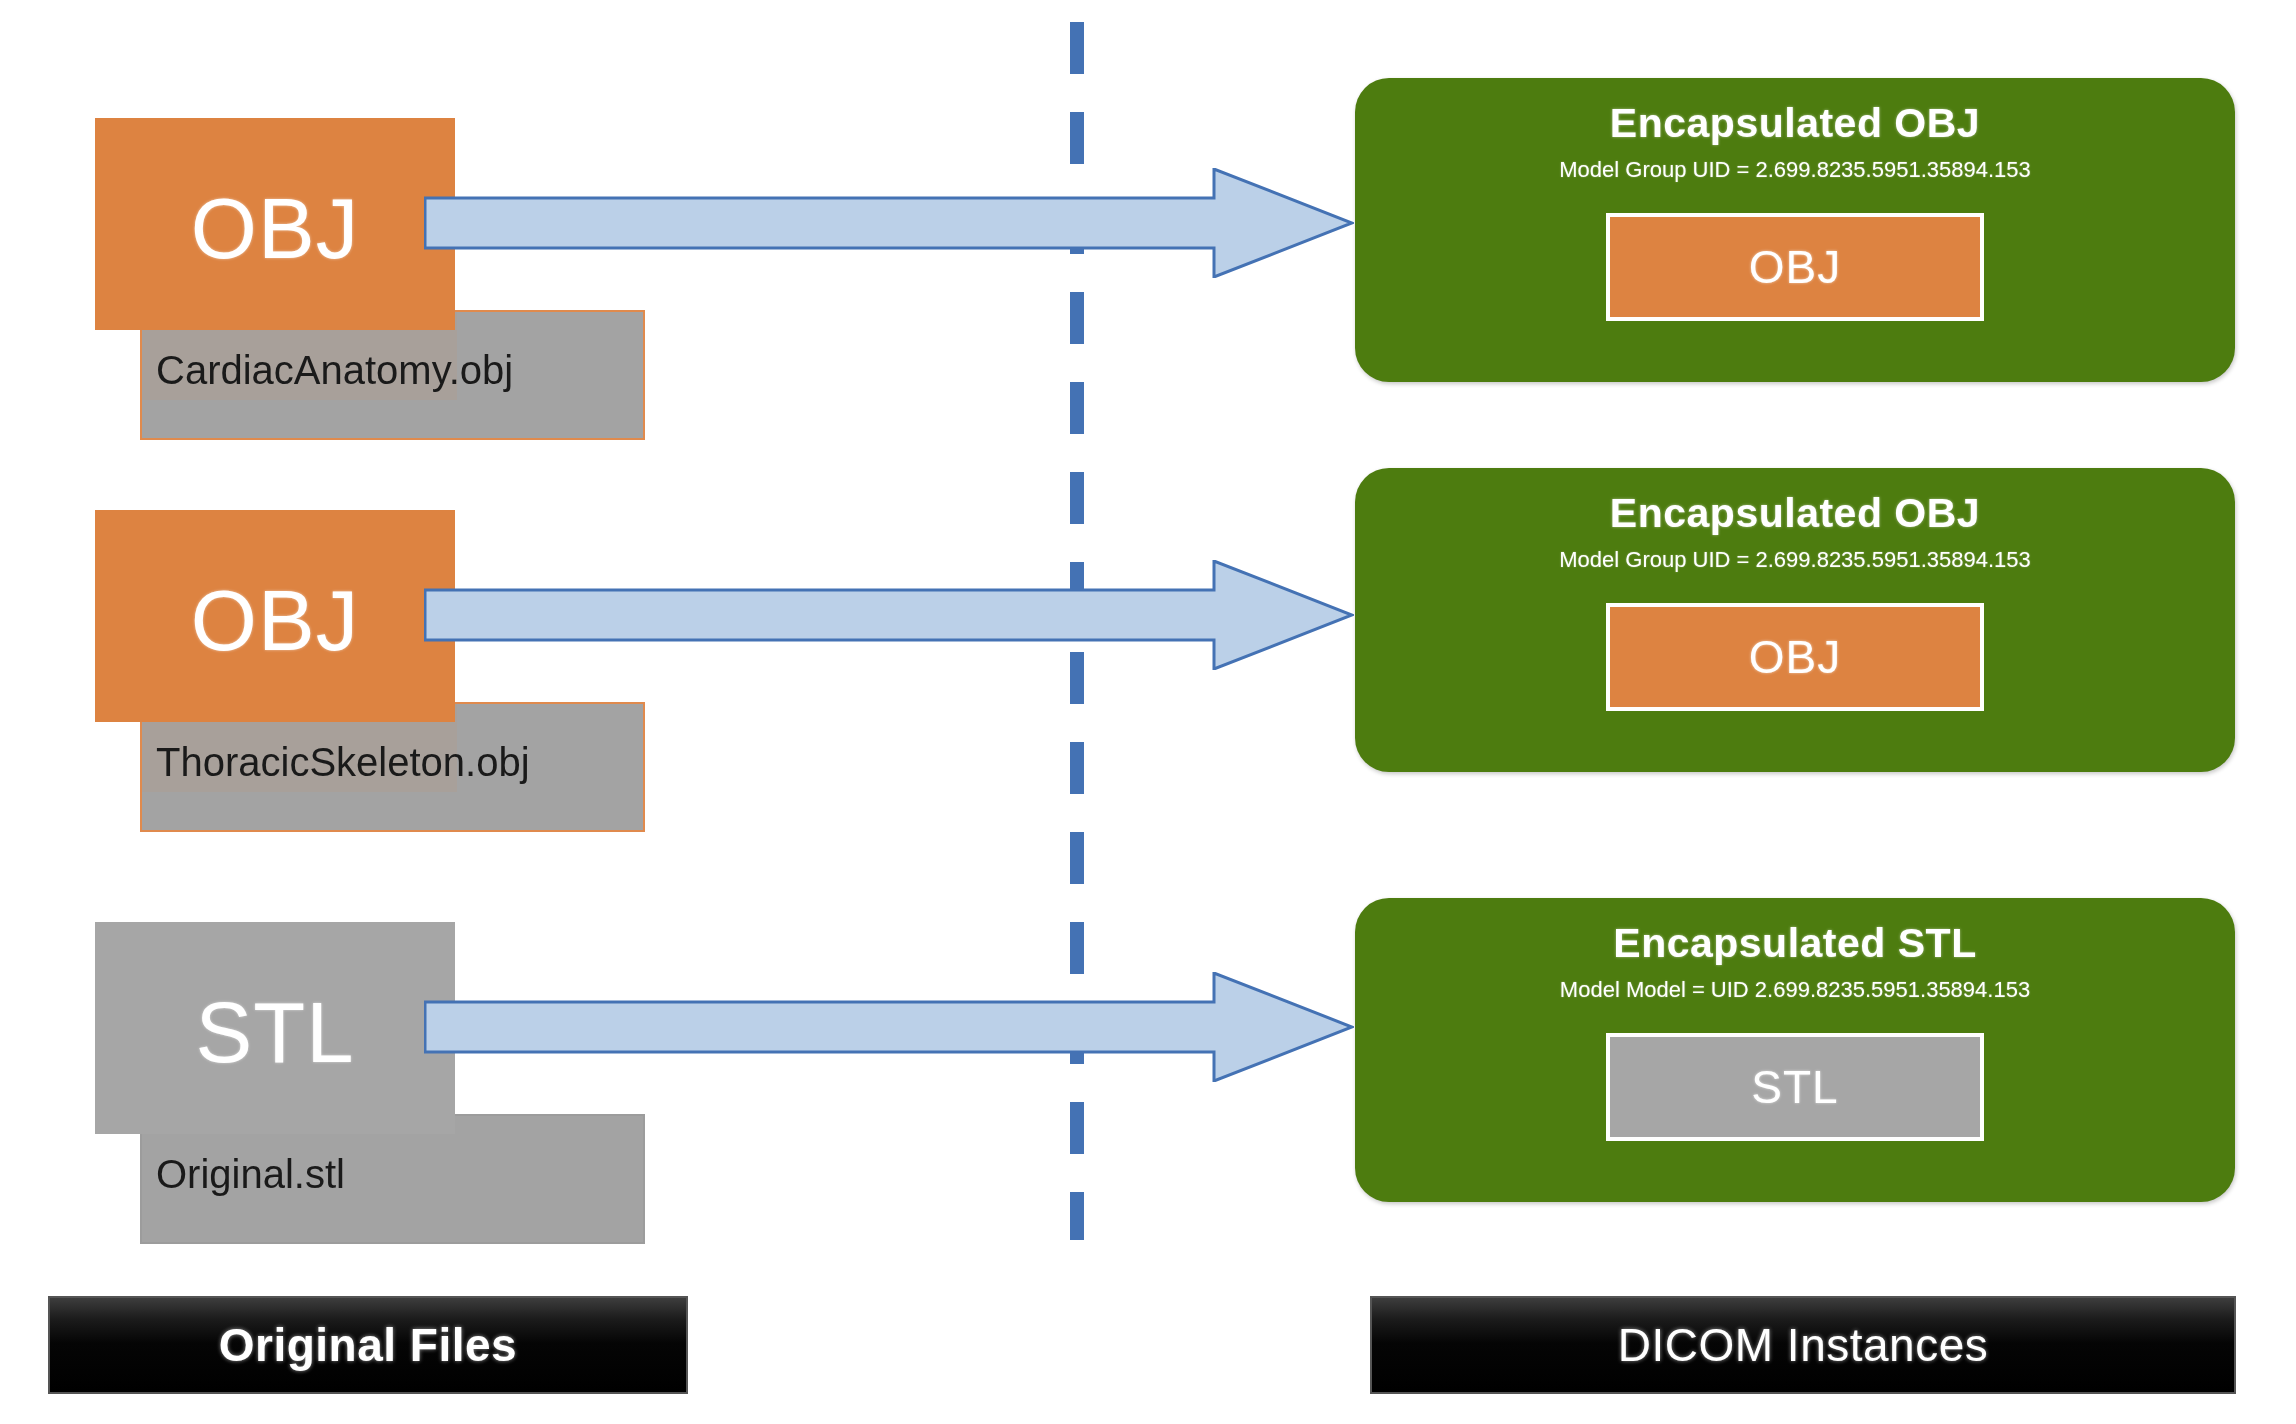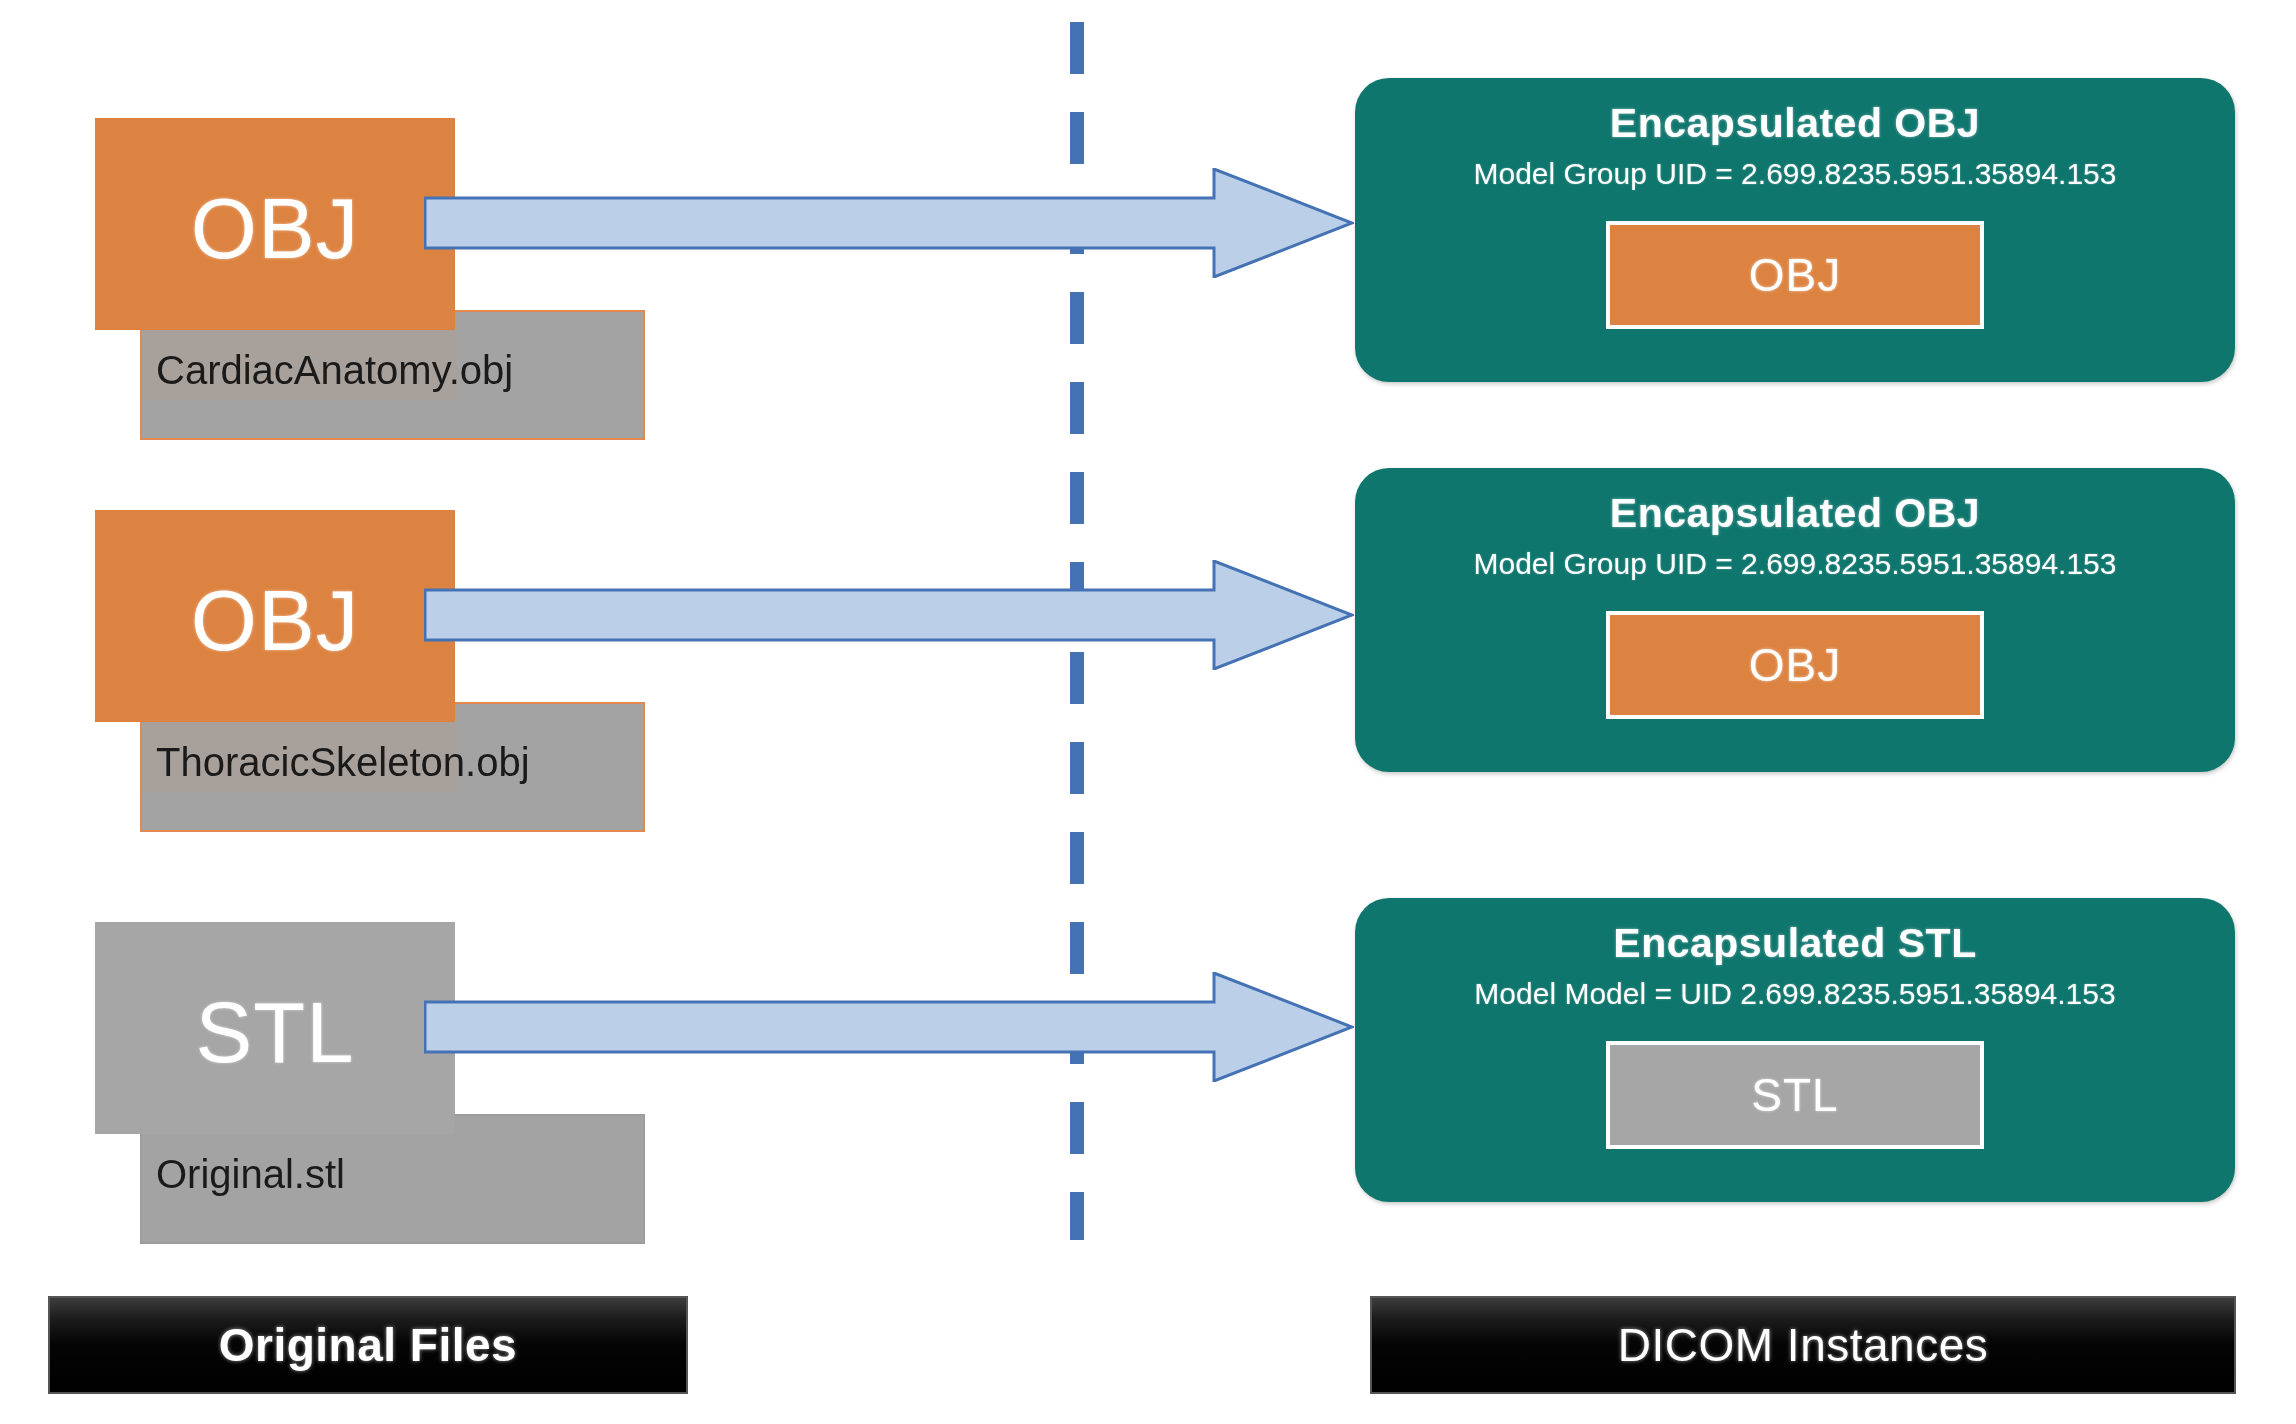--- a/index.html
+++ b/index.html
@@ -93,39 +93,39 @@
 
   
   .arrow { position: absolute; }
   .arrow svg { display: block; }
 
   
   .dicom-panel {
     position: absolute;
     left: 1355px;
     width: 880px;
-    background: #0f766e;
+    background: #4d7c0f;
     border-radius: 34px;
     box-shadow: 1px 2px 4px rgba(0,0,0,0.22);
   }
 
   .dicom-title {
     text-align: center;
     color: #ffffff;
     font-size: 41px;
     font-weight: bold;
     letter-spacing: 0.5px;
     text-shadow: 0 0 3px rgba(255,255,255,0.5);
     padding-top: 22px;
     white-space: nowrap;
   }
   .dicom-subtitle {
     text-align: center;
     color: #ffffff;
-    font-size: 30px;
+    font-size: 22px;
     font-weight: 400;
     padding-top: 10px;
     text-shadow: 0 0 2px rgba(255,255,255,0.4);
     white-space: nowrap;
   }
 
   .dicom-inner-box {
     margin: 30px auto 0 auto;
     width: 378px;
     height: 108px;

